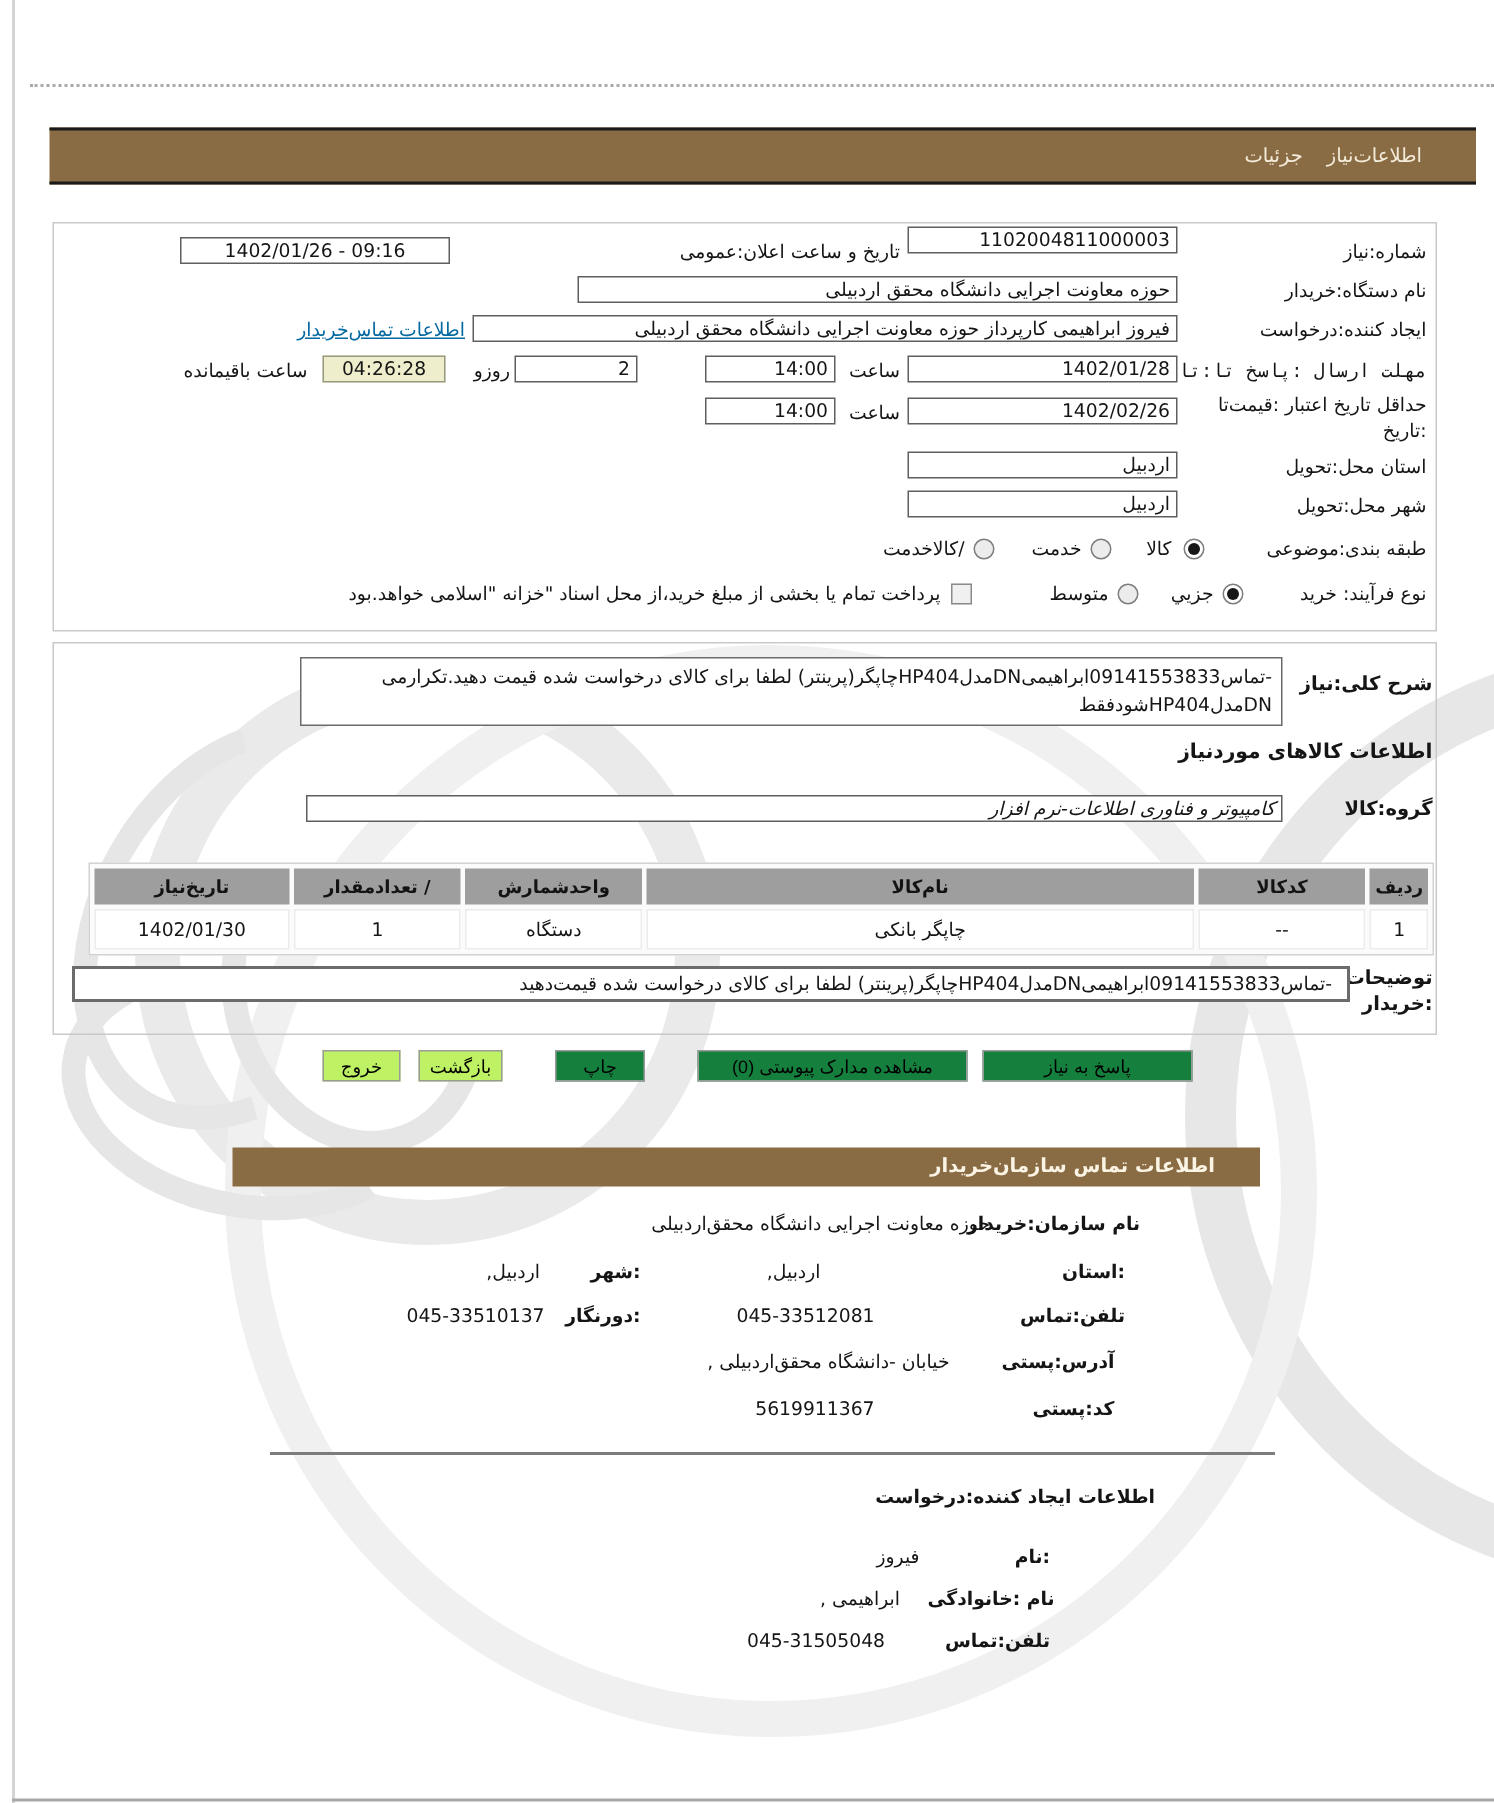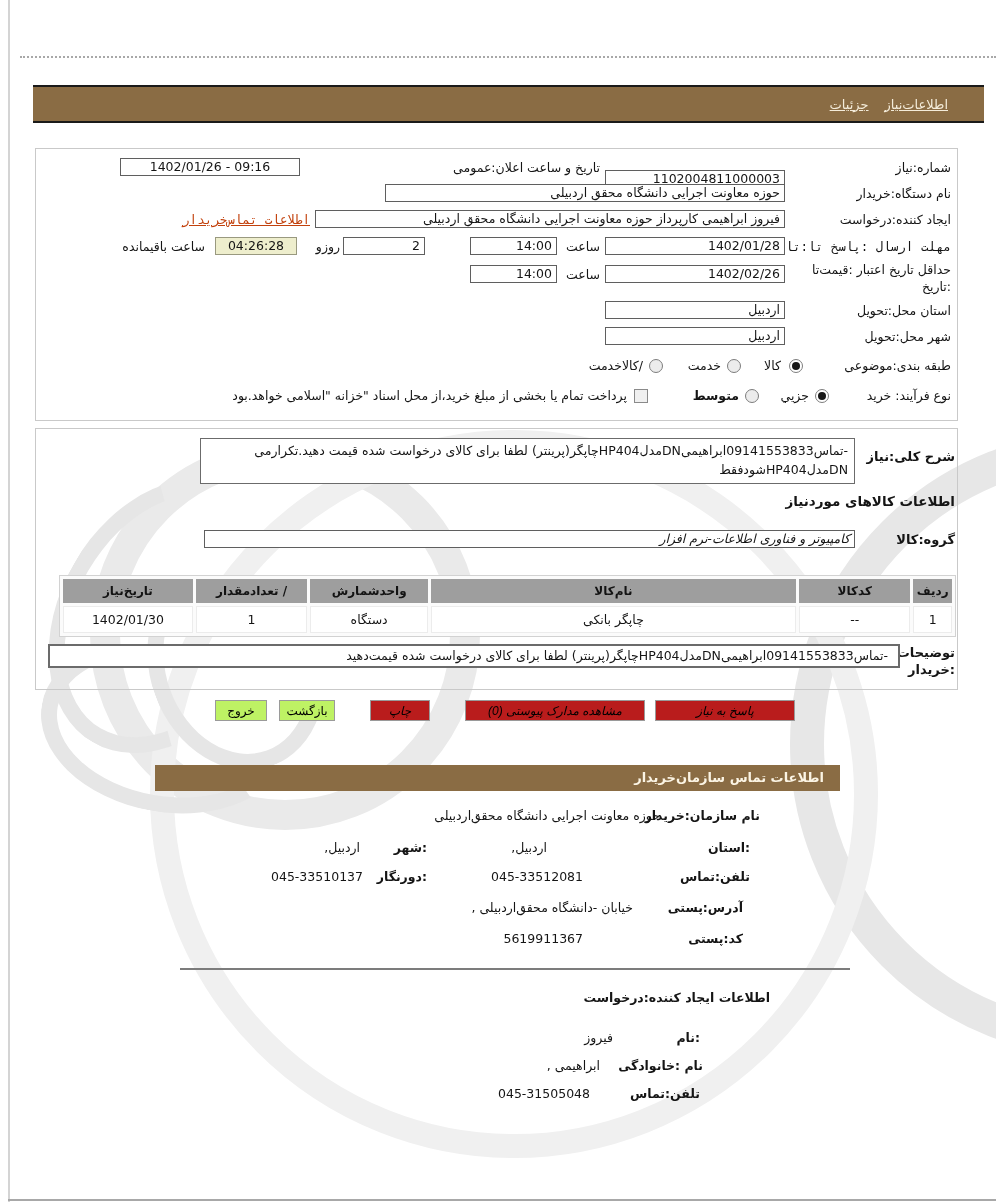--- a/index.html
+++ b/index.html
@@ -24,43 +24,43 @@
   .wms2{left:150px;top:560px;width:140px;height:180px;transform:rotate(-20deg);}
   .wms3{left:40px;top:640px;width:220px;height:140px;transform:rotate(10deg);}
 
   
   .bar1{
     position:absolute;left:33px;top:85px;width:951px;height:38px;
     background:#8a6c44;border-top:2px solid #1a1a1a;border-bottom:2px solid #1a1a1a;
     box-sizing:border-box;display:flex;align-items:center;gap:16px;
     padding-right:36px;color:#f4ecda;font-size:13px;
   }
-  .bar1 .tab{cursor:default;white-space:nowrap;text-decoration:underline;}
+  .bar1 .tab{cursor:default;white-space:nowrap;}
   .bar2{
     position:absolute;left:155px;top:765px;width:685px;height:26px;background:#8a6c44;
     color:#fbf4e4;font-weight:bold;font-size:13px;line-height:26px;
-    padding-right:16px;box-sizing:border-box;white-space:nowrap;
+    padding-right:30px;box-sizing:border-box;white-space:nowrap;
   }
 
   .panel{position:absolute;border:1px solid #c9c9c9;background:transparent;box-sizing:border-box;}
   .panel1{left:35px;top:148px;width:923px;height:273px;}
   .panel2{left:35px;top:428px;width:923px;height:262px;}
 
   .lbl{position:absolute;white-space:nowrap;z-index:1;}
   .b{font-weight:bold;}
   .inp{
     position:absolute;background:#fff;border:1px solid #5f5f5f;height:16px;line-height:16px;
     padding:0 4px;white-space:nowrap;overflow:hidden;z-index:1;text-align:right;font-size:12.5px;
   }
   .center{text-align:center;}
   .badge{
     position:absolute;background:#eeeecd;border:1px solid #99997f;height:16px;line-height:16px;
     text-align:center;z-index:1;font-size:12.5px;
   }
-  .link{position:absolute;color:#c2410c;text-decoration:underline;white-space:nowrap;z-index:1;cursor:pointer;font-family:Liberation Mono, monospace;}
+  .link{position:absolute;color:#0369a1;text-decoration:underline;white-space:nowrap;z-index:1;cursor:pointer;}
 
   .radio{position:absolute;width:12px;height:12px;border-radius:50%;border:1px solid #7d7d7d;background:#ececec;z-index:1;}
   .radio.sel{background:#fff;}
   .radio.sel::after{content:"";position:absolute;left:2px;top:2px;width:8px;height:8px;border-radius:50%;background:#171717;}
   .checkbox{position:absolute;width:12px;height:12px;border:1px solid #8a8a8a;background:#f0f0f0;z-index:1;}
 
   .textarea{
     position:absolute;background:#fff;border:1px solid #6b6b6b;z-index:1;
     padding:2px 6px;line-height:19px;text-align:right;overflow:hidden;box-sizing:border-box;
   }
@@ -72,21 +72,21 @@
   .table-wrap{position:absolute;right:1px;top:146px;width:895px;border:1px solid #d2d2d2;background:#fbfbfb;z-index:1;}
   table.items{border-collapse:separate;border-spacing:3px;width:100%;table-layout:fixed;}
   table.items th{background:#9e9e9e;color:#131313;font-weight:bold;font-size:12px;height:22px;text-align:center;}
   table.items td{background:#ffffff;border:1px solid #ececec;font-size:12.5px;height:23px;text-align:center;}
   .c0{width:38px;} .c1{width:110px;} .c2{width:360px;} .c3{width:116px;} .c4{width:110px;} .c5{width:128px;}
 
   .btn{
     position:absolute;top:700px;height:21px;line-height:19px;text-align:center;font-size:12px;
     border:1px solid #9a9a9a;box-sizing:border-box;z-index:1;cursor:pointer;white-space:nowrap;
   }
-  .btn.green{background:#b91c1c;font-style:italic;}
+  .btn.green{background:#15803d;}
   .btn.pink{background:#bef264;}
 
   .divider{position:absolute;left:180px;top:968px;width:670px;border-top:2px solid #7c7c7c;z-index:1;}
 </style>
 </head>
 <body>
 
 <div id="page">
 
   <div class="wm wm-ring wm1"></div>
@@ -100,21 +100,21 @@
   <div class="top-dotted"></div>
 
   <div class="bar1">
     <span class="tab">اطلاعات‌نیاز</span>
     <span class="tab">جزئیات</span>
   </div>
 
   <div class="panel panel1">
 
     <span class="lbl" style="right:6px;top:11px;">شماره:نیاز</span>
-    <div class="inp" style="right:172px;top:21px;width:170px;">1102004811000003</div>
+    <div class="inp" style="right:172px;top:2px;width:170px;">1102004811000003</div>
     <span class="lbl" style="right:357px;top:11px;">تاریخ و ساعت اعلان:عمومی</span>
     <div class="inp center" style="right:657px;top:9px;width:170px;">09:16 - 1402/01/26</div>
 
     <span class="lbl" style="right:6px;top:37px;">نام دستگاه:خریدار</span>
     <div class="inp" style="right:172px;top:35px;width:390px;">حوزه معاونت اجرایی دانشگاه محقق اردبیلی</div>
 
     <span class="lbl" style="right:6px;top:63px;">ایجاد کننده:درخواست</span>
     <div class="inp" style="right:172px;top:61px;width:460px;">فیروز ابراهیمی کارپرداز حوزه معاونت اجرایی دانشگاه محقق اردبیلی</div>
     <a class="link" style="right:647px;top:63px;">اطلاعات تماس‌خریدار</a>
 
@@ -144,21 +144,21 @@
     <span class="lbl" style="right:176px;top:209px;">کالا</span>
     <span class="radio" style="right:216px;top:210px;"></span>
     <span class="lbl" style="right:236px;top:209px;">خدمت</span>
     <span class="radio" style="right:294px;top:210px;"></span>
     <span class="lbl" style="right:314px;top:209px;text-align:right;">/کالاخدمت</span>
 
     <span class="lbl" style="right:6px;top:239px;">نوع فرآیند: خرید</span>
     <span class="radio sel" style="right:128px;top:240px;"></span>
     <span class="lbl" style="right:148px;top:239px;">جزيي</span>
     <span class="radio" style="right:198px;top:240px;"></span>
-    <span class="lbl" style="right:218px;top:239px;font-weight:bold;">متوسط</span>
+    <span class="lbl" style="right:218px;top:239px;">متوسط</span>
     <span class="checkbox" style="right:309px;top:240px;"></span>
     <span class="lbl" style="right:330px;top:239px;">پرداخت تمام یا بخشی از مبلغ خرید،از محل اسناد "خزانه "اسلامی خواهد.بود</span>
   </div>
 
   <div class="panel panel2">
     <span class="lbl b" style="right:2px;top:20px;font-size:13px;">شرح کلی:نیاز</span>
     <div class="textarea" style="right:102px;top:9px;width:655px;height:46px;">-تماس09141553833ابراهیمیDNمدلHP404چاپگر(پرینتر) لطفا برای کالای درخواست شده قیمت دهید.تکرارمی DNمدلHP404شودفقط</div>
     <span class="lbl b" style="right:2px;top:64px;font-size:13.5px;">اطلاعات کالاهای موردنیاز</span>
     <span class="lbl b" style="right:2px;top:103px;font-size:13px;">گروه:کالا</span>
     <div class="inp" style="right:102px;top:101px;width:641px;font-style:italic;">کامپیوتر و فناوری اطلاعات-نرم افزار</div>

